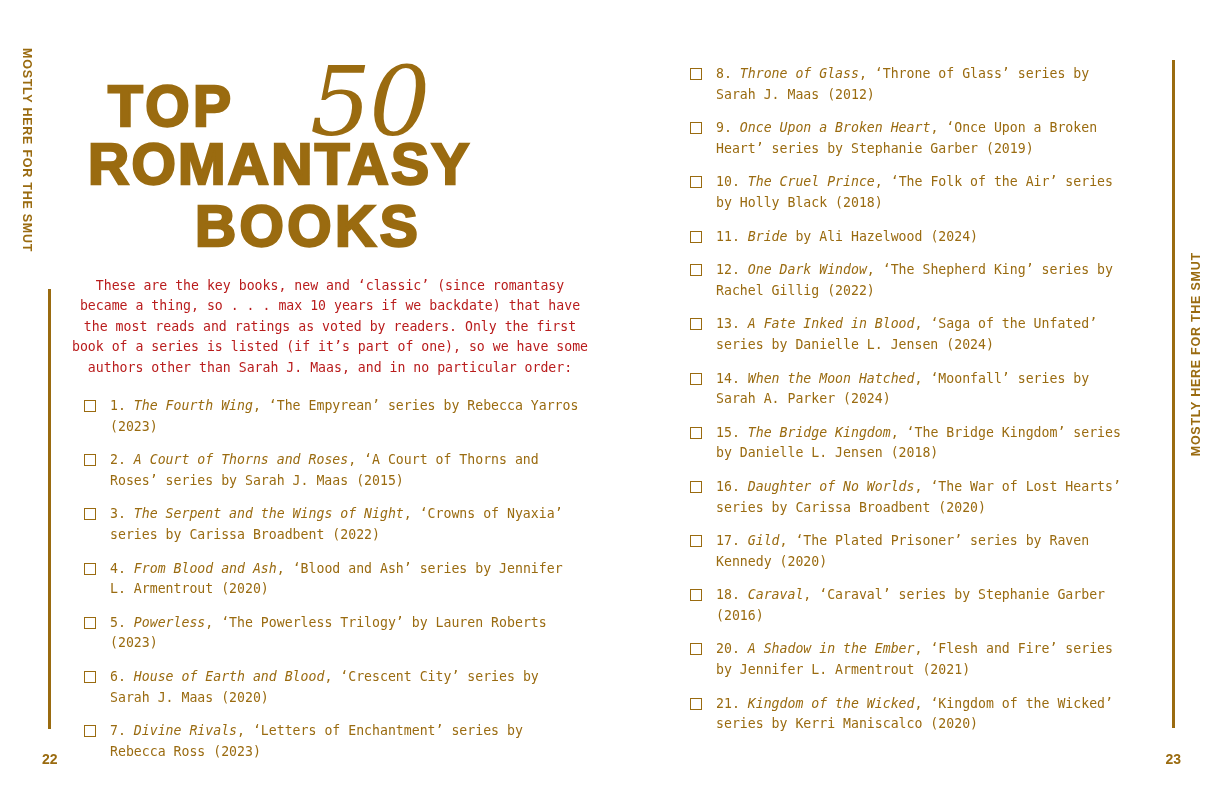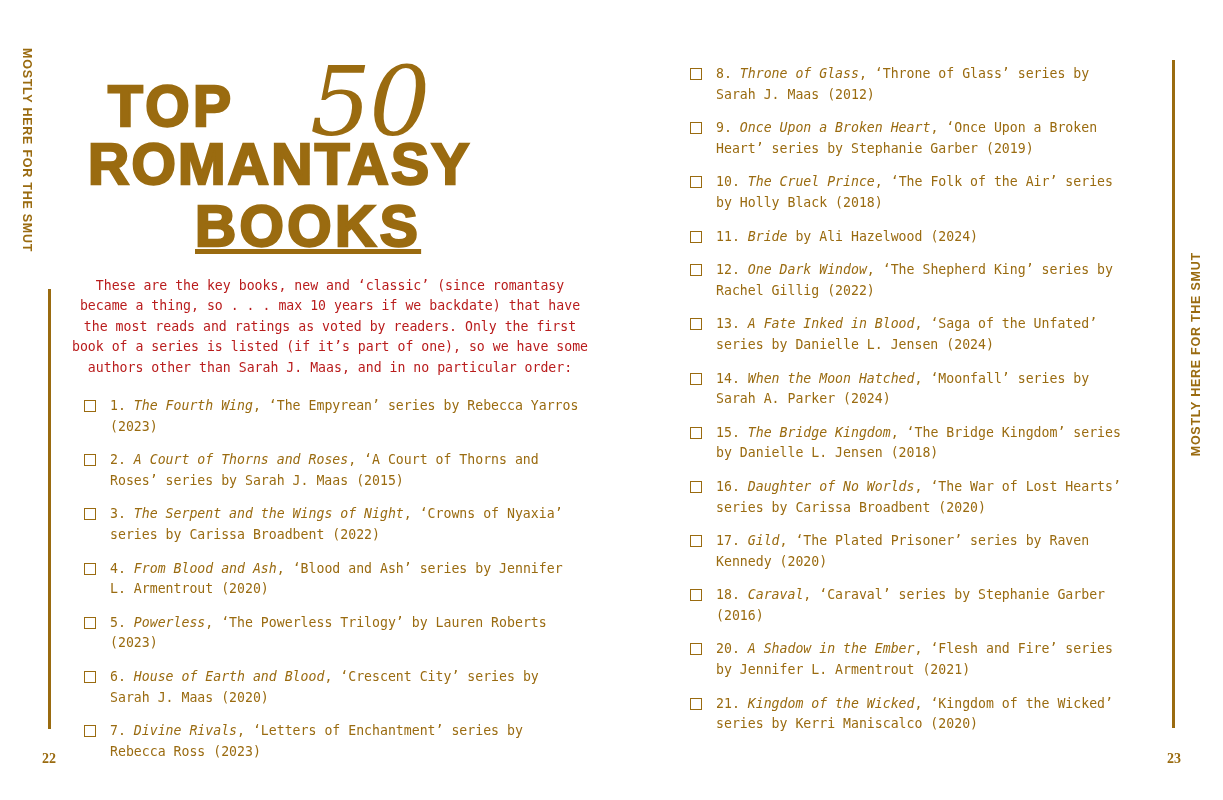--- a/index.html
+++ b/index.html
@@ -48,21 +48,21 @@
     height: 440px;
   }
   .rule.right-rule {
     right: 48px;
     top: 60px;
     height: 668px;
   }
   .folio {
     position: absolute;
     bottom: 33px;
-    font-family: Liberation Serif, serif;
+    font-family: Liberation Sans, sans-serif;
     font-weight: bold;
     font-size: 14px;
     color: #9a6b10;
   }
   .folio.left { left: 42px; }
   .folio.right { right: 42px; }
 
   
   .title-block {
     position: absolute;
@@ -106,21 +106,20 @@
     font-size: 57px;
     letter-spacing: 0.04em;
     -webkit-text-stroke: 2.4px #9a6b10;
   }
   .t-bot {
     position: absolute;
     left: 115px;
     top: 148px;
     font-size: 57px;
     letter-spacing: 0.06em;
-    text-decoration: underline;
     -webkit-text-stroke: 2.4px #9a6b10;
   }
 
   .intro {
     position: absolute;
     left: 70px;
     top: 276px;
     width: 520px;
     font-size: 13.2px;
     line-height: 1.55;

